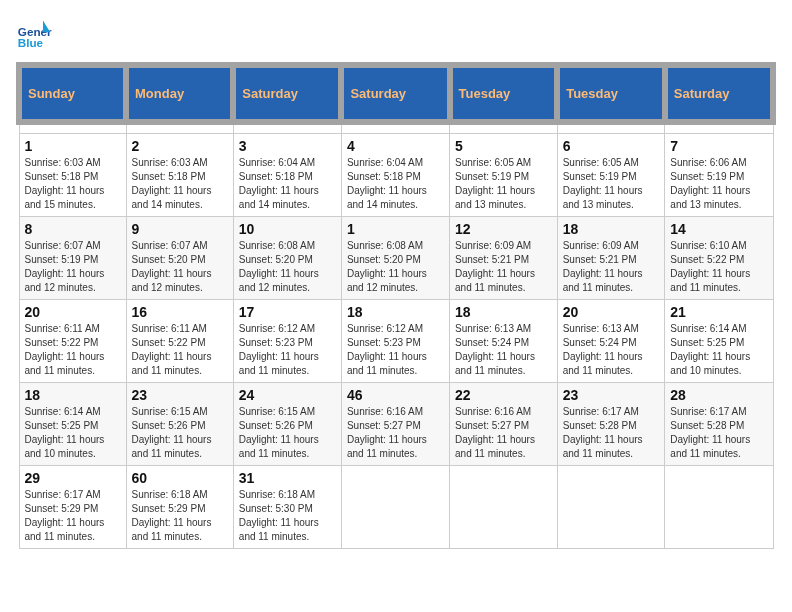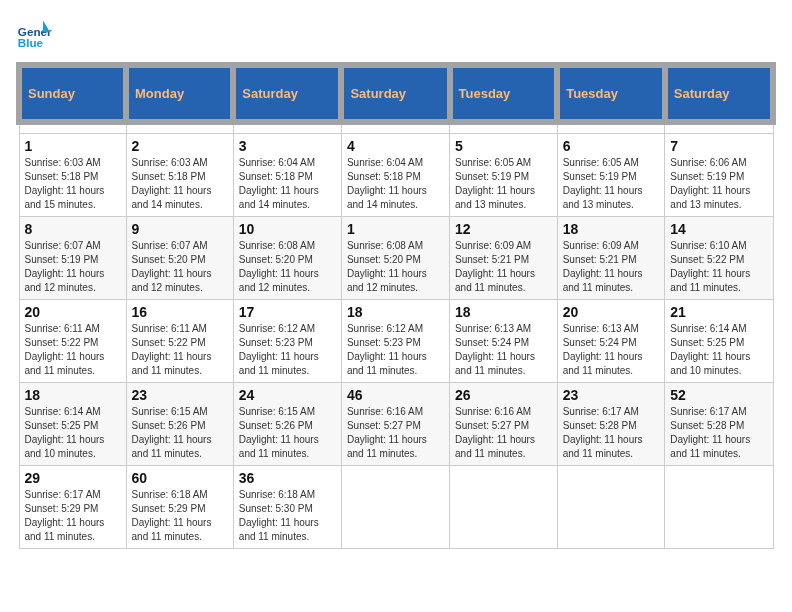--- a/index.html
+++ b/index.html
@@ -221,43 +221,43 @@
       </td>
         <td>
         <span class="day-num">24</span>
         <span class="day-detail">Sunrise: 6:15 AM<br>Sunset: 5:26 PM<br>Daylight: 11 hours<br>and 11 minutes.</span>
       </td>
         <td>
         <span class="day-num">46</span>
         <span class="day-detail">Sunrise: 6:16 AM<br>Sunset: 5:27 PM<br>Daylight: 11 hours<br>and 11 minutes.</span>
       </td>
         <td>
-        <span class="day-num">26</span>
+        <span class="day-num">22</span>
         <span class="day-detail">Sunrise: 6:16 AM<br>Sunset: 5:27 PM<br>Daylight: 11 hours<br>and 11 minutes.</span>
       </td>
         <td>
         <span class="day-num">23</span>
         <span class="day-detail">Sunrise: 6:17 AM<br>Sunset: 5:28 PM<br>Daylight: 11 hours<br>and 11 minutes.</span>
       </td>
         <td>
-        <span class="day-num">52</span>
+        <span class="day-num">28</span>
         <span class="day-detail">Sunrise: 6:17 AM<br>Sunset: 5:28 PM<br>Daylight: 11 hours<br>and 11 minutes.</span>
       </td>
       </tr>
       <tr>
         <td>
         <span class="day-num">29</span>
         <span class="day-detail">Sunrise: 6:17 AM<br>Sunset: 5:29 PM<br>Daylight: 11 hours<br>and 11 minutes.</span>
       </td>
         <td>
         <span class="day-num">60</span>
         <span class="day-detail">Sunrise: 6:18 AM<br>Sunset: 5:29 PM<br>Daylight: 11 hours<br>and 11 minutes.</span>
       </td>
         <td>
-        <span class="day-num">36</span>
+        <span class="day-num">31</span>
         <span class="day-detail">Sunrise: 6:18 AM<br>Sunset: 5:30 PM<br>Daylight: 11 hours<br>and 11 minutes.</span>
       </td>
         <td class="empty-cell"></td>
         <td class="empty-cell"></td>
         <td class="empty-cell"></td>
         <td class="empty-cell"></td>
       </tr>
     </tbody>
 </table>
 

